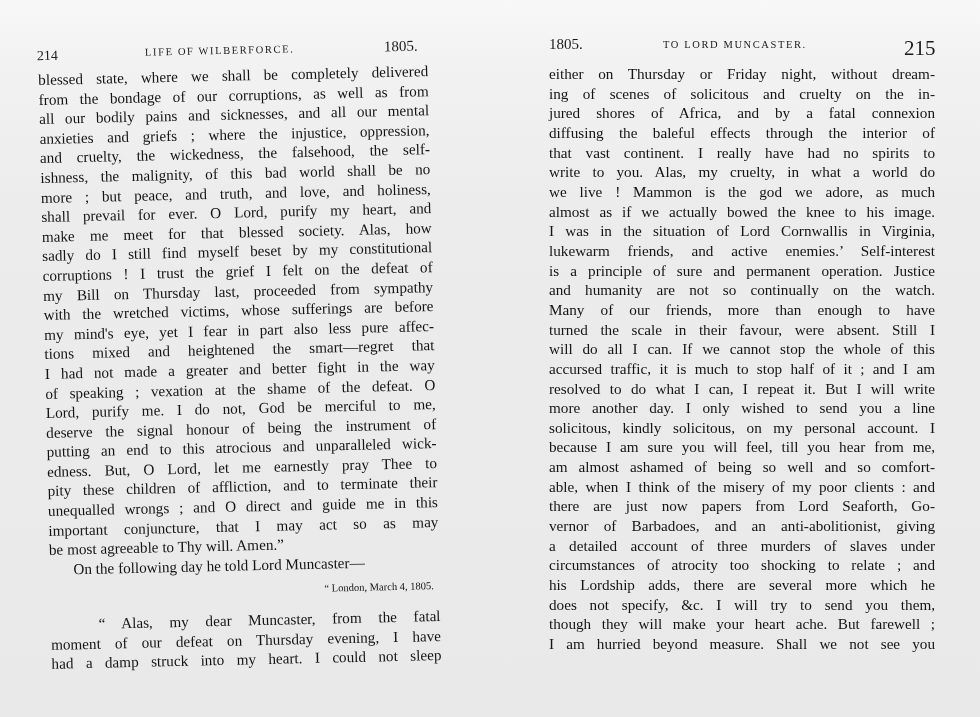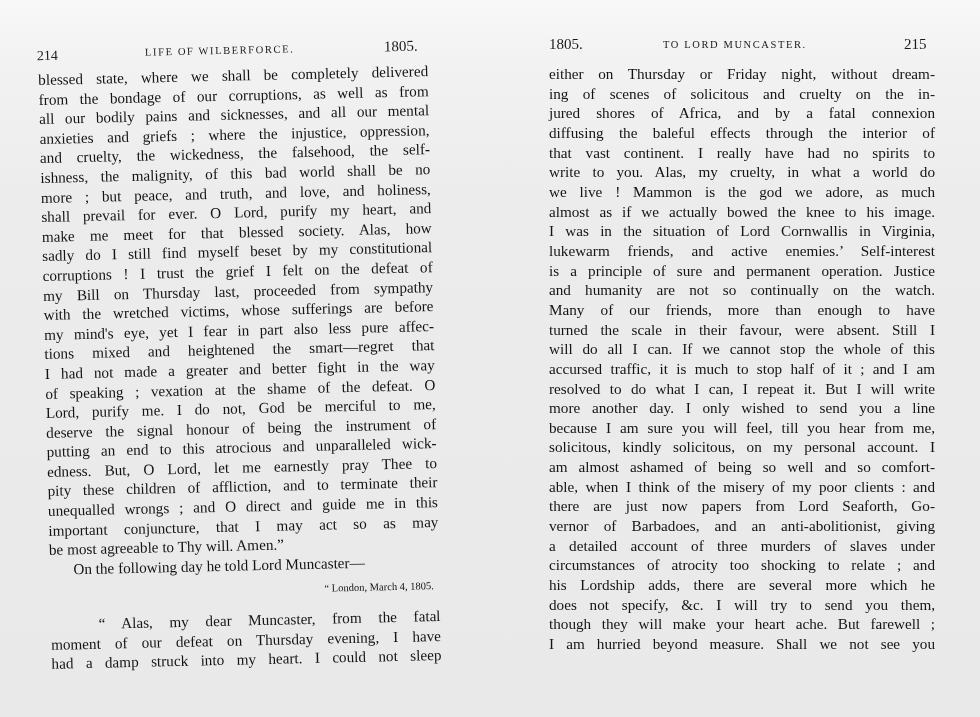--- a/index.html
+++ b/index.html
@@ -67,43 +67,43 @@
       <span class="line dateline">“ London, March 4, 1805.</span>
       <span class="line quote-open">“  Alas,  my  dear  Muncaster,  from  the  fatal</span>
       <span class="line">moment  of  our  defeat  on  Thursday  evening,  I  have</span>
       <span class="line">had a damp struck into  my heart.   I could  not  sleep</span>
     </div>
 </div>
 
 <div class="page right">
   <span class="running-head" style="left:29px; top:36px; font-size:15px;">1805.</span>
   <span class="running-head smallcaps" style="left:143px; top:39px;">TO LORD MUNCASTER.</span>
-  <span class="running-head" style="left:384px; top:36px; font-size:15px;">215</span>
+  <span class="running-head" style="left:384px; top:36px; font-size:21px;">215</span>
 
   <div class="text" id="right-text">
       <span class="line">either  on  Thursday  or  Friday  night,  without  dream-</span>
       <span class="line">ing of  scenes  of  solicitous  and  cruelty  on  the  in-</span>
       <span class="line">jured  shores  of  Africa,  and  by  a  fatal  connexion</span>
       <span class="line">diffusing  the  baleful  effects  through  the  interior  of</span>
       <span class="line">that vast  continent.   I really have  had  no  spirits to</span>
       <span class="line">write  to  you.   Alas, my cruelty,  in  what  a  world  do</span>
       <span class="line">we  live !   Mammon  is  the  god  we  adore,  as  much</span>
       <span class="line">almost as if we actually bowed the knee to his image.</span>
       <span class="line">I was in the situation of  Lord Cornwallis in Virginia,</span>
       <span class="line">lukewarm friends, and  active enemies.’    Self-interest</span>
       <span class="line">is a principle of sure and permanent operation.  Justice</span>
       <span class="line">and  humanity  are  not  so  continually on  the  watch.</span>
       <span class="line">Many  of  our  friends,  more  than  enough  to  have</span>
       <span class="line">turned  the scale in their favour, were absent.    Still I</span>
       <span class="line">will do all I can.    If we cannot stop the whole of this</span>
       <span class="line">accursed traffic, it is much to stop half of it ; and I am</span>
       <span class="line">resolved to do what I can, I repeat it.   But I will write</span>
       <span class="line">more another  day.    I  only wished  to send  you a line</span>
+      <span class="line">solicitous, kindly solicitous, on my personal account.   I</span>
       <span class="line">because I am sure  you  will feel, till you hear from me,</span>
-      <span class="line">solicitous, kindly solicitous, on my personal account.   I</span>
       <span class="line">am almost ashamed of  being so well  and  so comfort-</span>
       <span class="line">able, when I think of the misery of my poor clients : and</span>
       <span class="line">there are  just  now  papers  from  Lord  Seaforth,  Go-</span>
       <span class="line">vernor of  Barbadoes,  and  an  anti-abolitionist,  giving</span>
       <span class="line">a detailed  account  of  three  murders  of  slaves  under</span>
       <span class="line">circumstances of atrocity too shocking  to relate ;  and</span>
       <span class="line">his  Lordship  adds,  there  are  several  more  which  he</span>
       <span class="line">does  not  specify,  &amp;c.   I  will  try  to  send  you  them,</span>
       <span class="line">though they will make your heart ache.  But farewell ;</span>
       <span class="line">I am  hurried beyond  measure.    Shall we  not see you</span>

